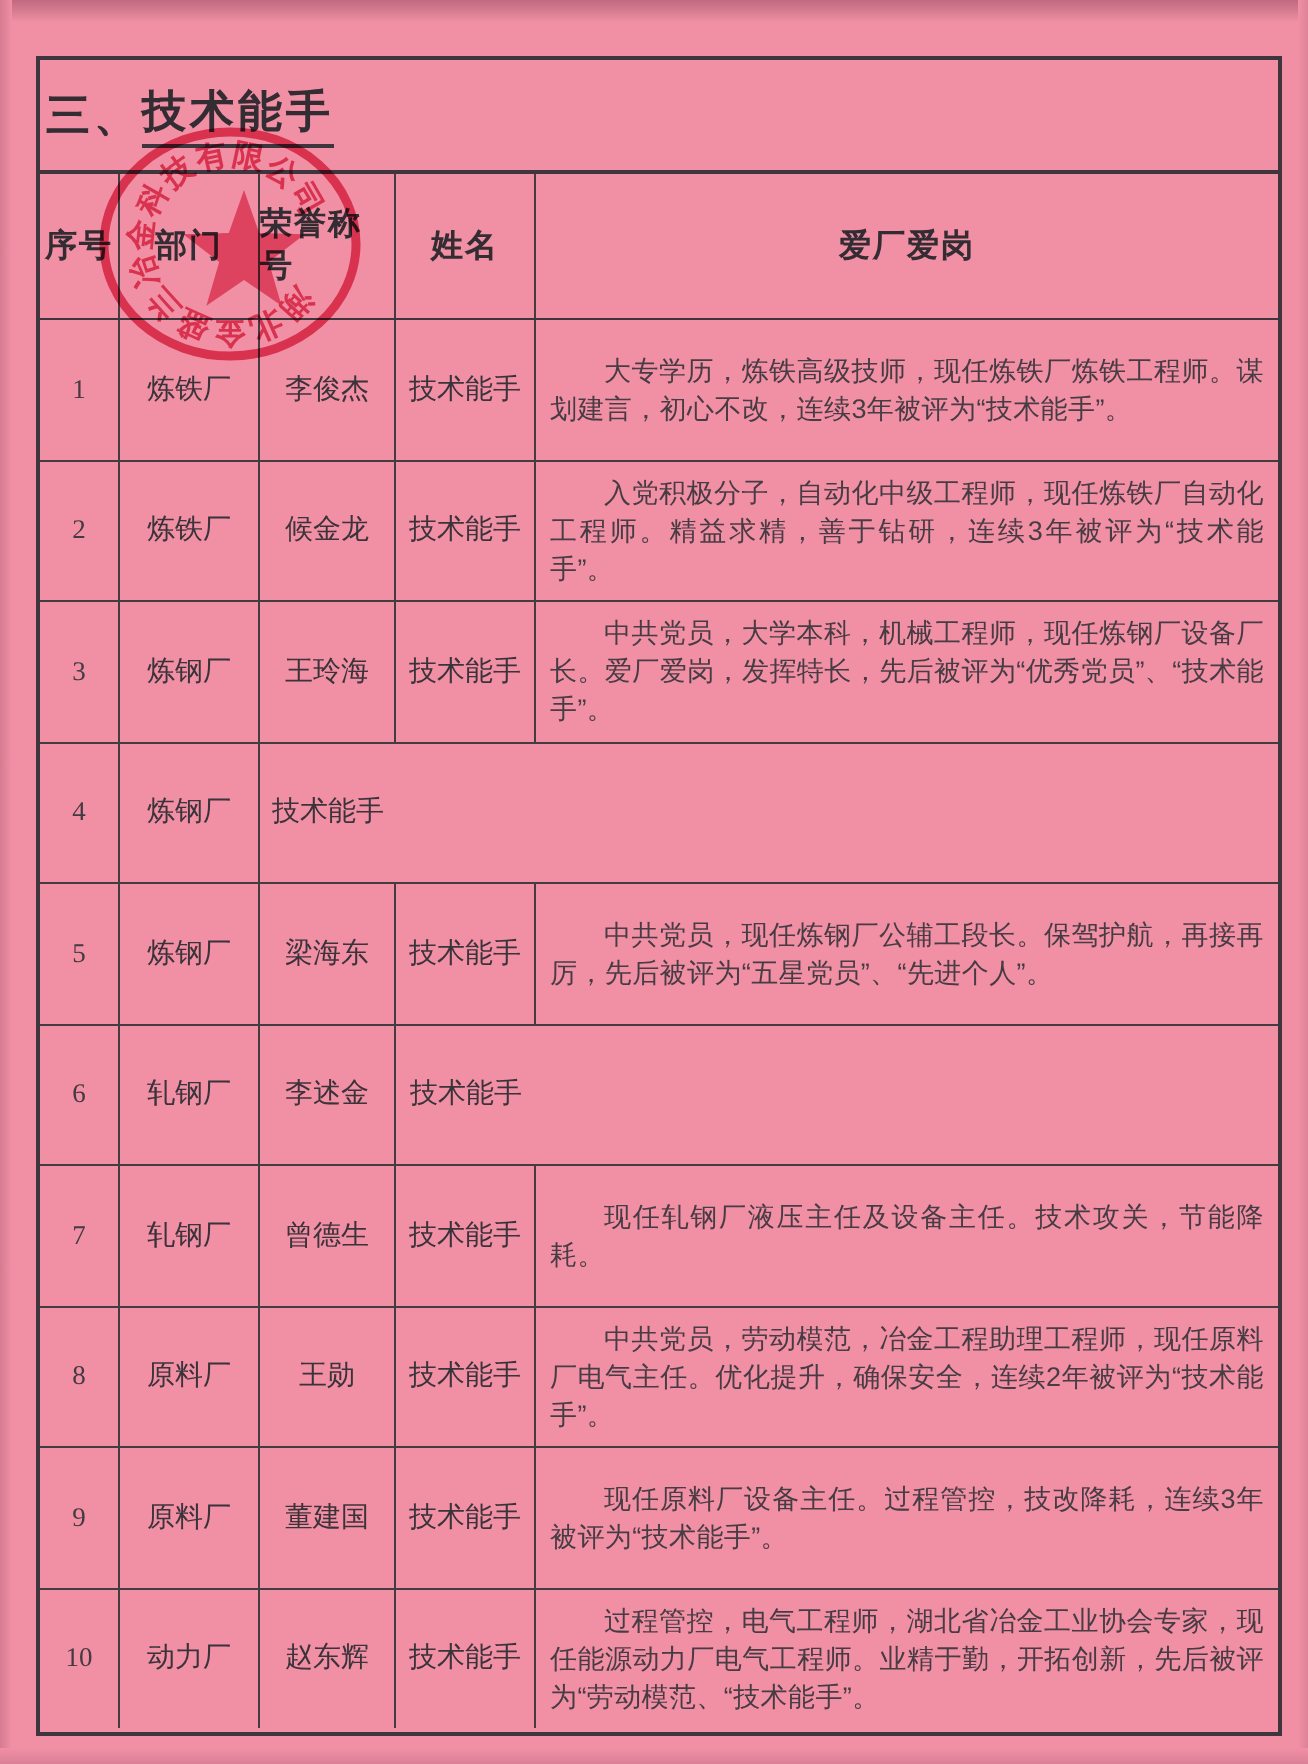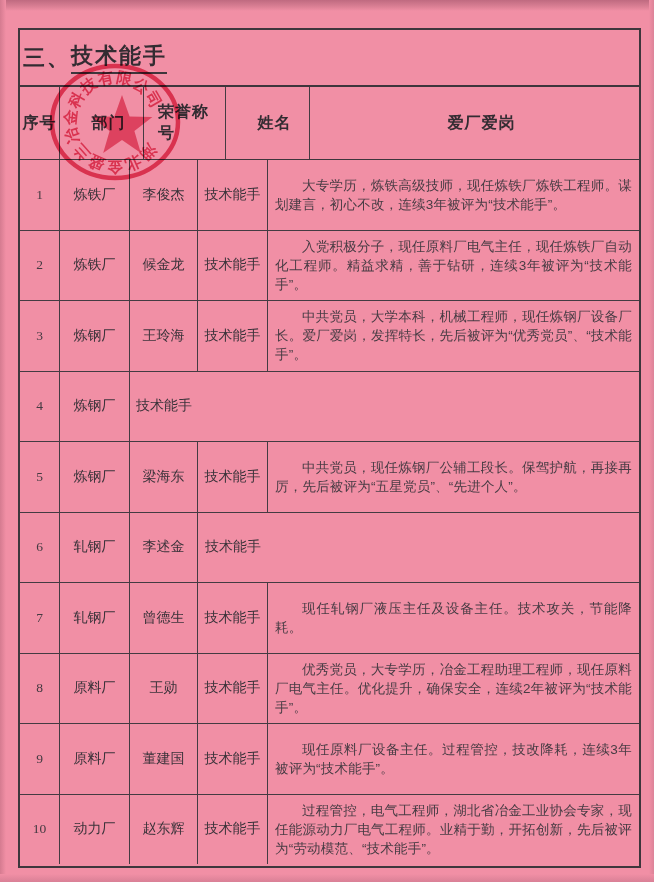--- a/index.html
+++ b/index.html
@@ -11,21 +11,21 @@
   .edge-left{left:0;top:0;width:6px;height:882px;background:linear-gradient(to right,#d57b90,#f18fa5);}
   .edge-right{right:0;top:0;width:5px;height:882px;background:linear-gradient(to left,#dc8398,#f18fa5);}
   .edge-bottom{left:0;bottom:0;width:654px;height:8px;background:linear-gradient(to top,#d98096,#f18fa5);}
 
   .doc{position:absolute;left:18px;top:28px;width:623px;height:840px;border:2px solid #3e363c;box-sizing:border-box;z-index:1;}
   .doc-title{height:57px;border-bottom:2px solid #3e363c;box-sizing:border-box;display:flex;align-items:center;padding-left:3px;
              font-size:22px;font-weight:bold;color:#332c32;letter-spacing:2px;}
   .doc-title .underlined{border-bottom:2.5px solid #3e363c;padding-bottom:1px;}
 
   .thead,.trow{display:grid;grid-template-columns:40px 70px 68px 70px 1fr;}
-  .thead{height:73px;border-bottom:1.5px solid #3e363c;box-sizing:border-box;gap:14px;}
+  .thead{height:73px;border-bottom:1.5px solid #3e363c;box-sizing:border-box;}
   .thead .cell{font-weight:bold;font-size:16px;color:#332c32;letter-spacing:1px;}
   .cell{display:flex;align-items:center;justify-content:center;border-right:1.5px solid #453b42;box-sizing:border-box;
         color:#3b333a;font-size:14px;}
   .cell:last-child{border-right:none;}
   .tbody{display:flex;flex-direction:column;height:704px;}
   .trow{flex:1;border-bottom:1.5px solid #453b42;box-sizing:border-box;}
   .trow:last-child{border-bottom:none;}
   .cell.num{font-family:"Liberation Serif",serif;font-size:13.5px;color:#443a41;}
   .cell.desc{justify-content:flex-start;padding:2px 7px;}
   .cell.desc p{margin:0;width:100%;font-size:13.5px;line-height:19px;color:#483c44;
@@ -68,21 +68,21 @@
           <div class="cell desc">
             <p>大专学历，炼铁高级技师，现任炼铁厂炼铁工程师。谋划建言，初心不改，连续3年被评为“技术能手”。</p>
           </div>
         </div>
         <div class="trow">
           <div class="cell num">2</div>
           <div class="cell">炼铁厂</div>
           <div class="cell">候金龙</div>
           <div class="cell">技术能手</div>
           <div class="cell desc">
-            <p>入党积极分子，现任原料厂电气主任，现任炼铁厂自动化工程师。精益求精，善于钻研，连续3年被评为“技术能手”。</p>
+            <p>入党积极分子，自动化中级工程师，现任炼铁厂自动化工程师。精益求精，善于钻研，连续3年被评为“技术能手”。</p>
           </div>
         </div>
         <div class="trow">
           <div class="cell num">3</div>
           <div class="cell">炼钢厂</div>
           <div class="cell">王玲海</div>
           <div class="cell">技术能手</div>
           <div class="cell desc">
             <p>中共党员，大学本科，机械工程师，现任炼钢厂设备厂长。爱厂爱岗，发挥特长，先后被评为“优秀党员”、“技术能手”。</p>
           </div>
@@ -115,21 +115,21 @@
           <div class="cell desc">
             <p>现任轧钢厂液压主任及设备主任。技术攻关，节能降耗。</p>
           </div>
         </div>
         <div class="trow">
           <div class="cell num">8</div>
           <div class="cell">原料厂</div>
           <div class="cell">王勋</div>
           <div class="cell">技术能手</div>
           <div class="cell desc">
-            <p>优秀党员，大专学历，冶金工程助理工程师，现任原料厂电气主任。优化提升，确保安全，连续2年被评为“技术能手”。</p>
+            <p>中共党员，劳动模范，冶金工程助理工程师，现任原料厂电气主任。优化提升，确保安全，连续2年被评为“技术能手”。</p>
           </div>
         </div>
         <div class="trow">
           <div class="cell num">9</div>
           <div class="cell">原料厂</div>
           <div class="cell">董建国</div>
           <div class="cell">技术能手</div>
           <div class="cell desc">
             <p>现任原料厂设备主任。过程管控，技改降耗，连续3年被评为“技术能手”。</p>
           </div>

